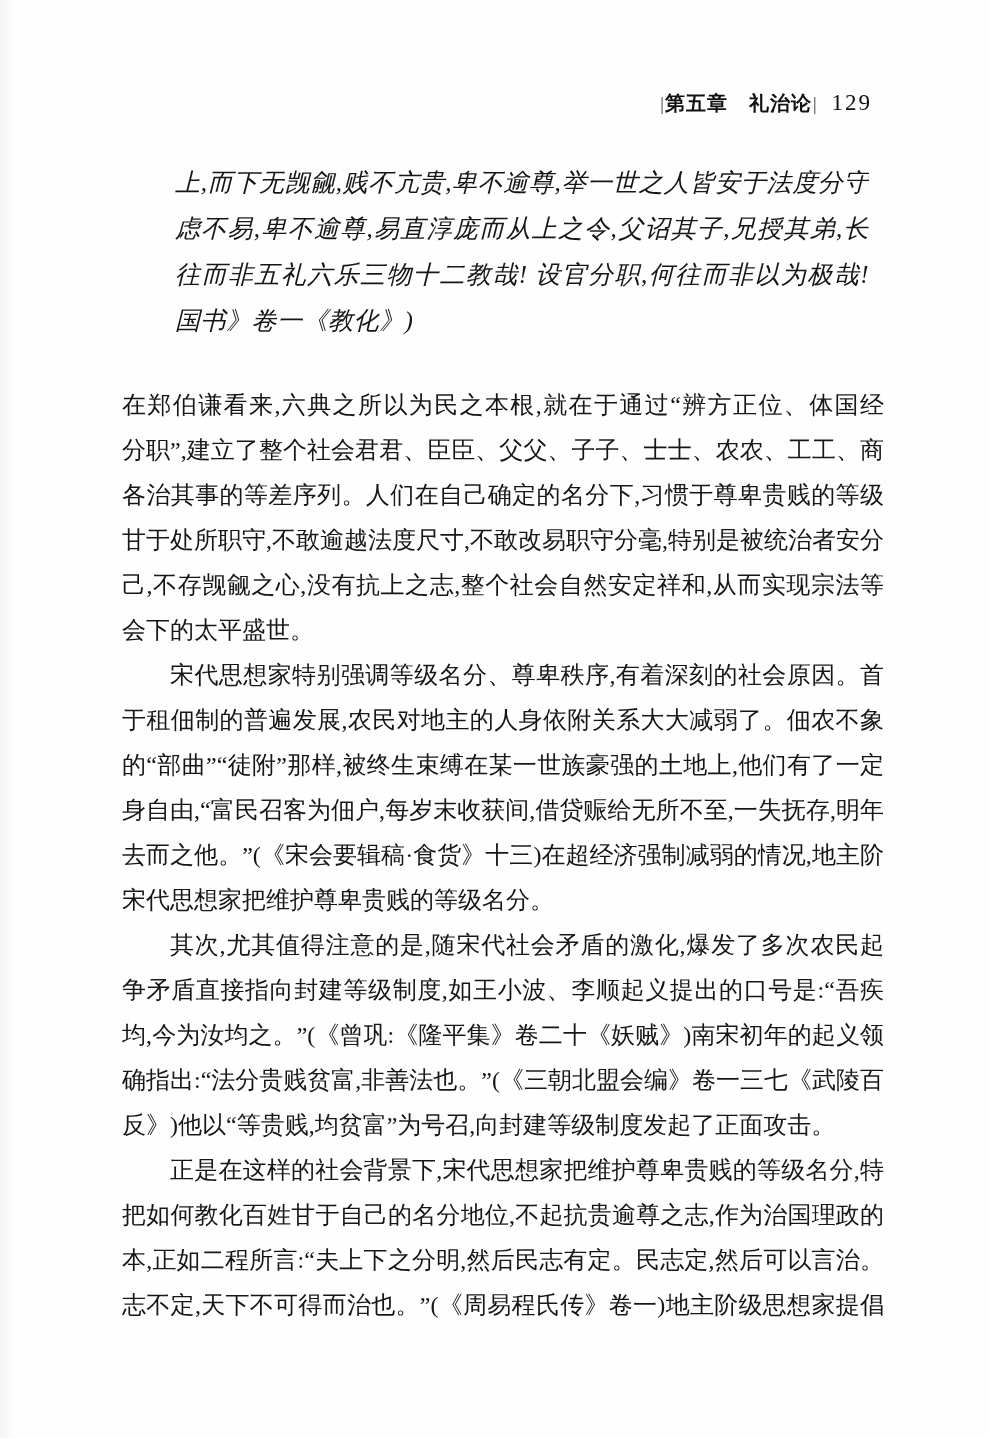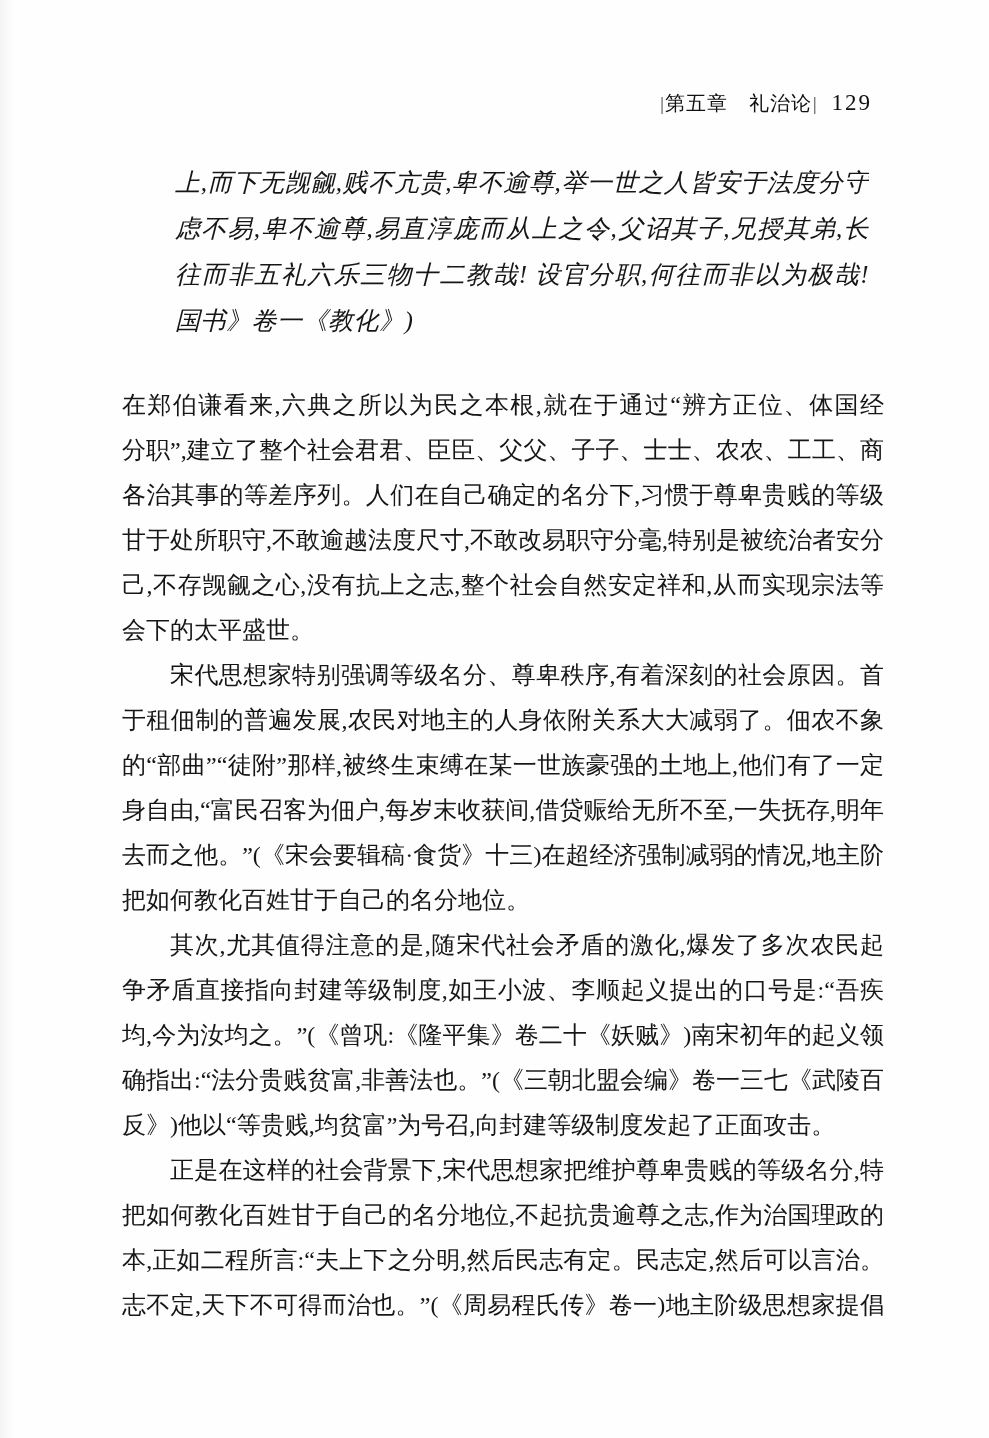--- a/index.html
+++ b/index.html
@@ -36,21 +36,21 @@
     white-space: nowrap;
     color: #111;
   }
   .running-head .bar {
     font-weight: 400;
     color: #333;
     font-size: 18px;
     padding: 0 1px;
   }
   .running-head .chapter {
-    font-weight: 400;
+    font-weight: 700;
     letter-spacing: 1px;
   }
   .running-head .pagenum {
     margin-left: 14px;
     font-size: 23px;
     letter-spacing: 2px;
   }
 
   
   .block-quote {
@@ -127,21 +127,21 @@
         <div class="line">甘于处所职守,不敢逾越法度尺寸,不敢改易职守分毫,特别是被统治者安分守</div>
         <div class="line">己,不存觊觎之心,没有抗上之志,整个社会自然安定祥和,从而实现宗法等级社</div>
         <div class="line">会下的太平盛世。</div>
       </div>
     <div class="para indented">
         <div class="line">宋代思想家特别强调等级名分、尊卑秩序,有着深刻的社会原因。首先,由</div>
         <div class="line">于租佃制的普遍发展,农民对地主的人身依附关系大大减弱了。佃农不象从前</div>
         <div class="line">的“部曲”“徒附”那样,被终生束缚在某一世族豪强的土地上,他们有了一定的人</div>
         <div class="line">身自由,“富民召客为佃户,每岁末收获间,借贷赈给无所不至,一失抚存,明年必</div>
         <div class="line">去而之他。”(《宋会要辑稿·食货》十三)在超经济强制减弱的情况,地主阶级必</div>
-        <div class="line">把如何教化百姓甘于自己的名分地位。</div>
+        <div class="line">宋代思想家把维护尊卑贵贱的等级名分。</div>
       </div>
     <div class="para indented">
         <div class="line">其次,尤其值得注意的是,随宋代社会矛盾的激化,爆发了多次农民起义,斗</div>
         <div class="line">争矛盾直接指向封建等级制度,如王小波、李顺起义提出的口号是:“吾疾贫富不</div>
         <div class="line">均,今为汝均之。”(《曾巩:《隆平集》卷二十《妖贼》)南宋初年的起义领袖钟相明</div>
         <div class="line">确指出:“法分贵贱贫富,非善法也。”(《三朝北盟会编》卷一三七《武陵百姓钟相</div>
         <div class="line">反》)他以“等贵贱,均贫富”为号召,向封建等级制度发起了正面攻击。</div>
       </div>
     <div class="para indented continues">
         <div class="line">正是在这样的社会背景下,宋代思想家把维护尊卑贵贱的等级名分,特别是</div>

